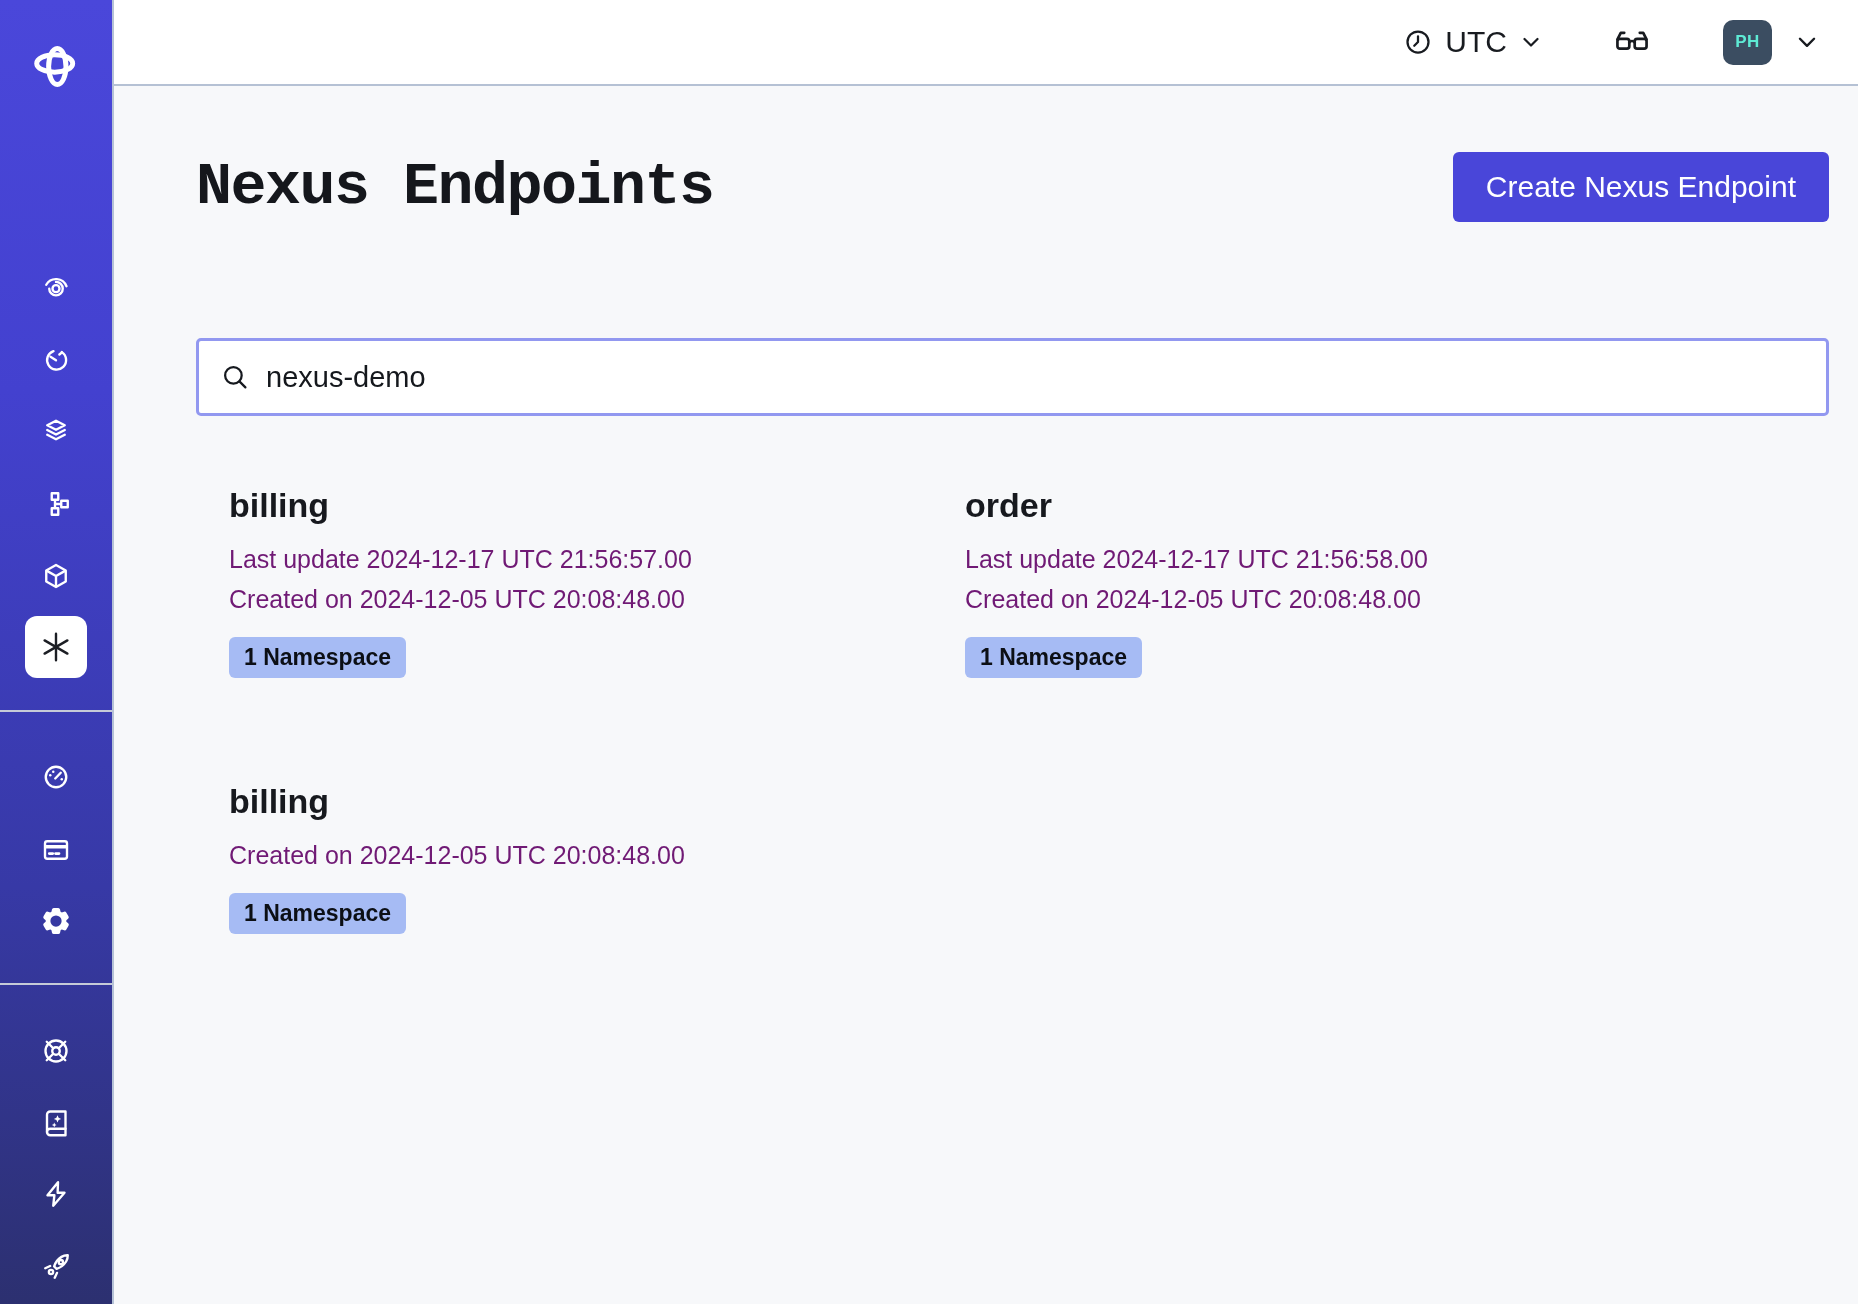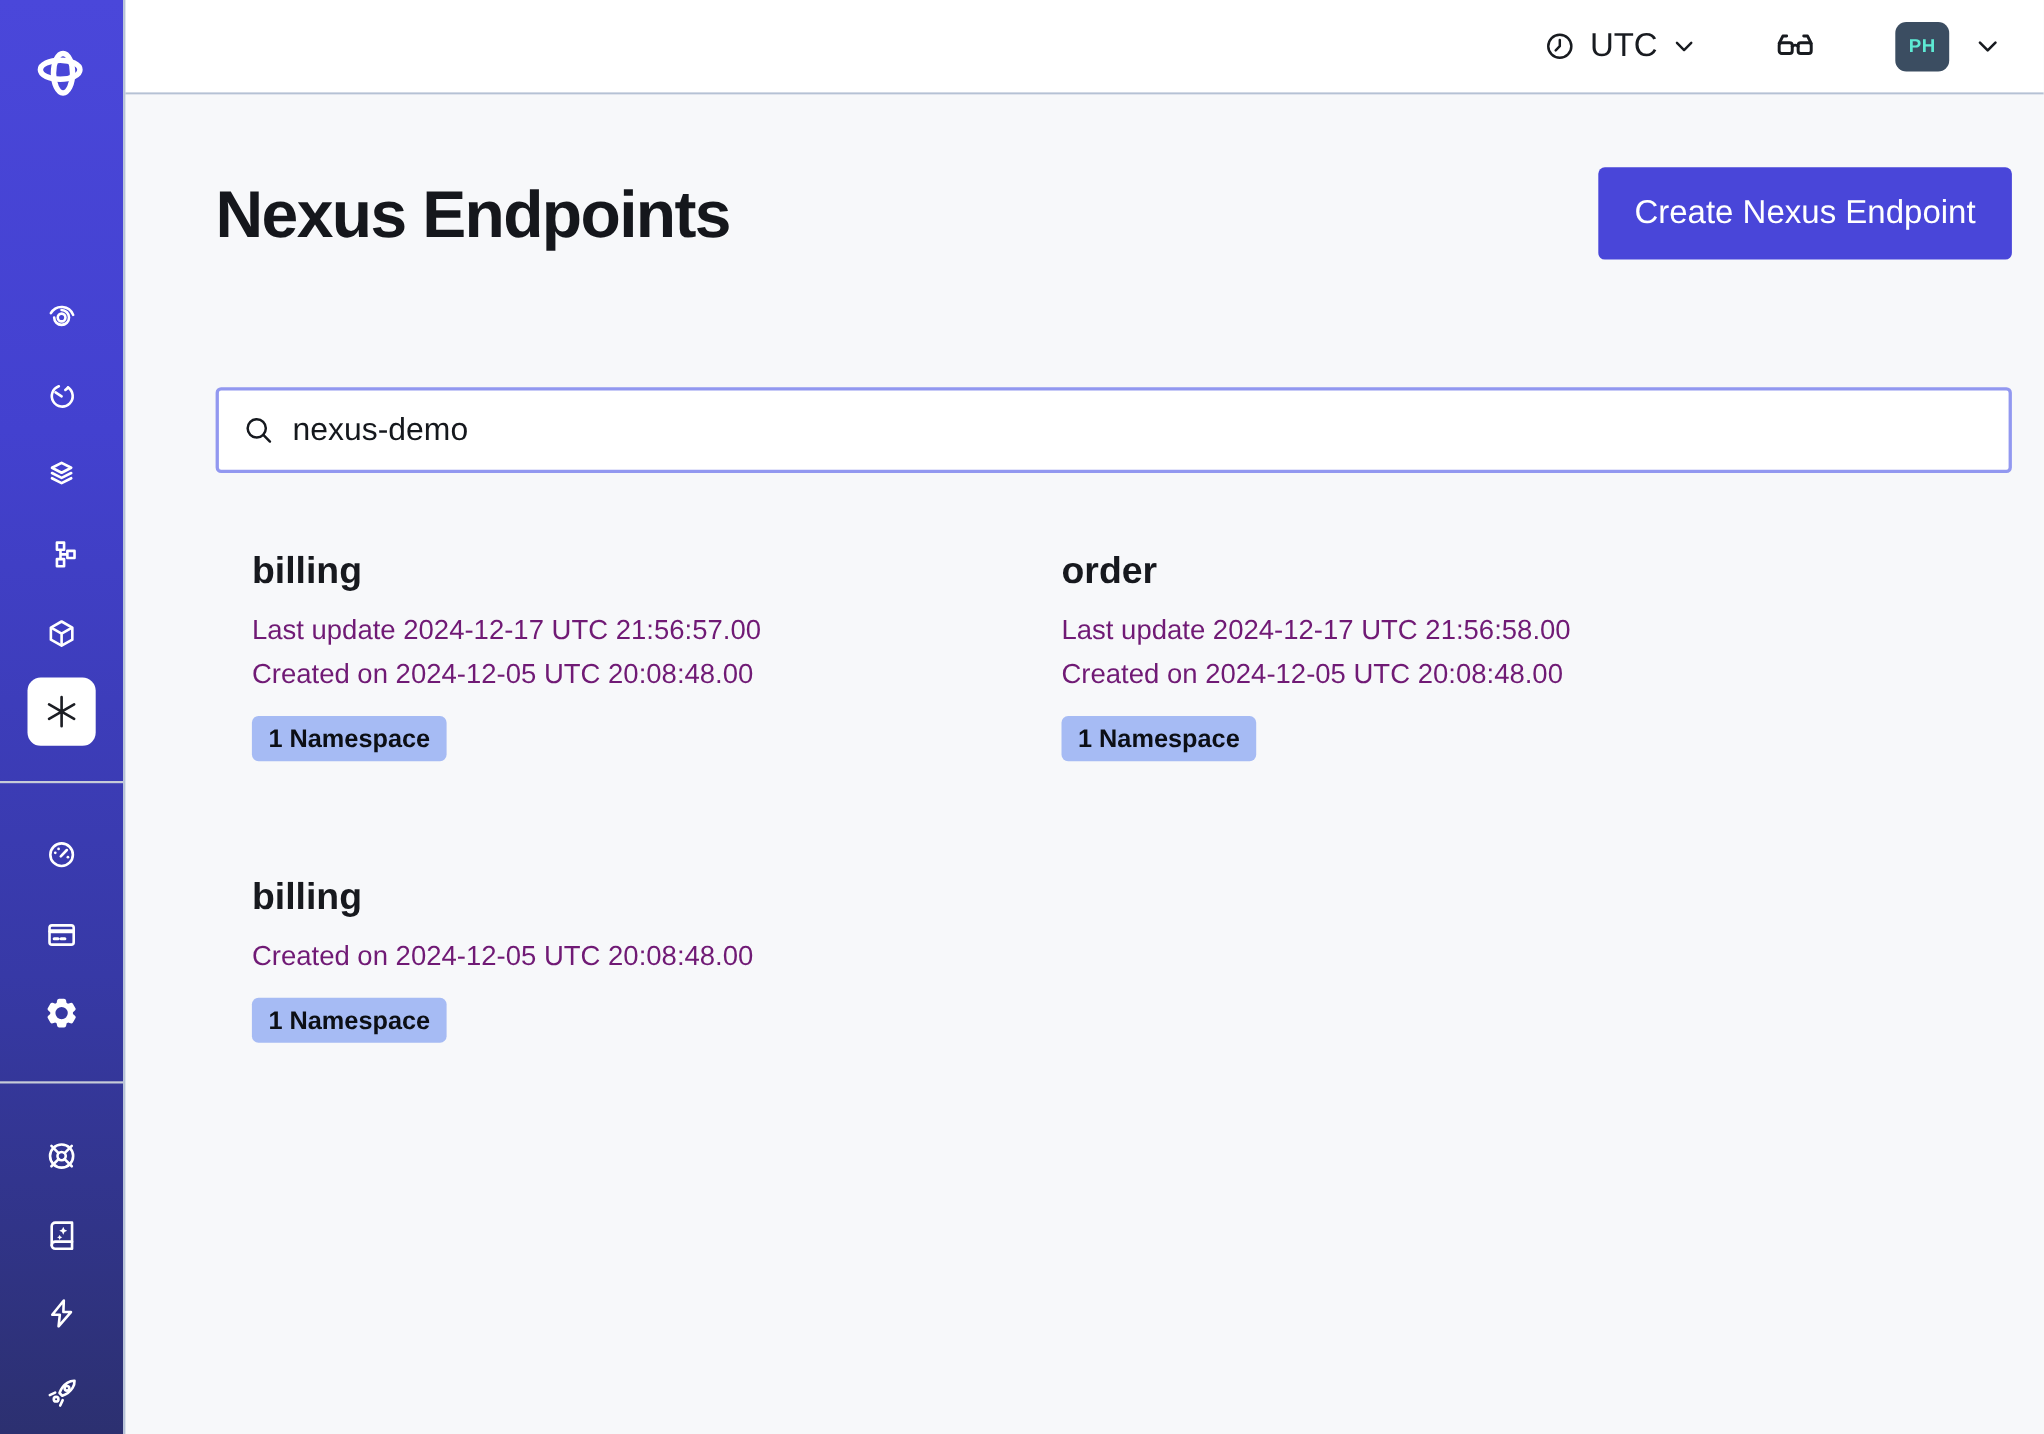--- a/index.html
+++ b/index.html
@@ -59,26 +59,26 @@
     display: flex; align-items: center; justify-content: center;
   }
 
   
   .content { flex: 1; background: #f7f8fa; padding: 0 29px 0 82px; overflow: hidden; }
   .page-header {
     margin-top: 66px;
     display: flex; align-items: center; justify-content: space-between;
   }
   .page-title {
-    font-size: 60px; font-weight: 700; letter-spacing: -1.5px; color: #15171c;
+    font-size: 60px; font-weight: 700; letter-spacing: -1.5px; color: #15171c; font-family: Liberation Mono, monospace;
   }
   .create-btn {
     background: #4946d9; color: #ffffff;
     font-family: "Liberation Sans", sans-serif;
-    font-size: 30px; height: 84px; padding: 0 33px;
+    font-size: 30px; height: 70px; padding: 0 33px;
     border: none; border-radius: 6px; cursor: pointer;
   }
   .search-box {
     margin-top: 116px; height: 78px;
     background: #ffffff;
     border: 3px solid #9298f0; border-radius: 5px;
     display: flex; align-items: center; padding: 0 20px; gap: 15px;
   }
   .search-box input {
     flex: 1; border: none; outline: none; background: transparent;

